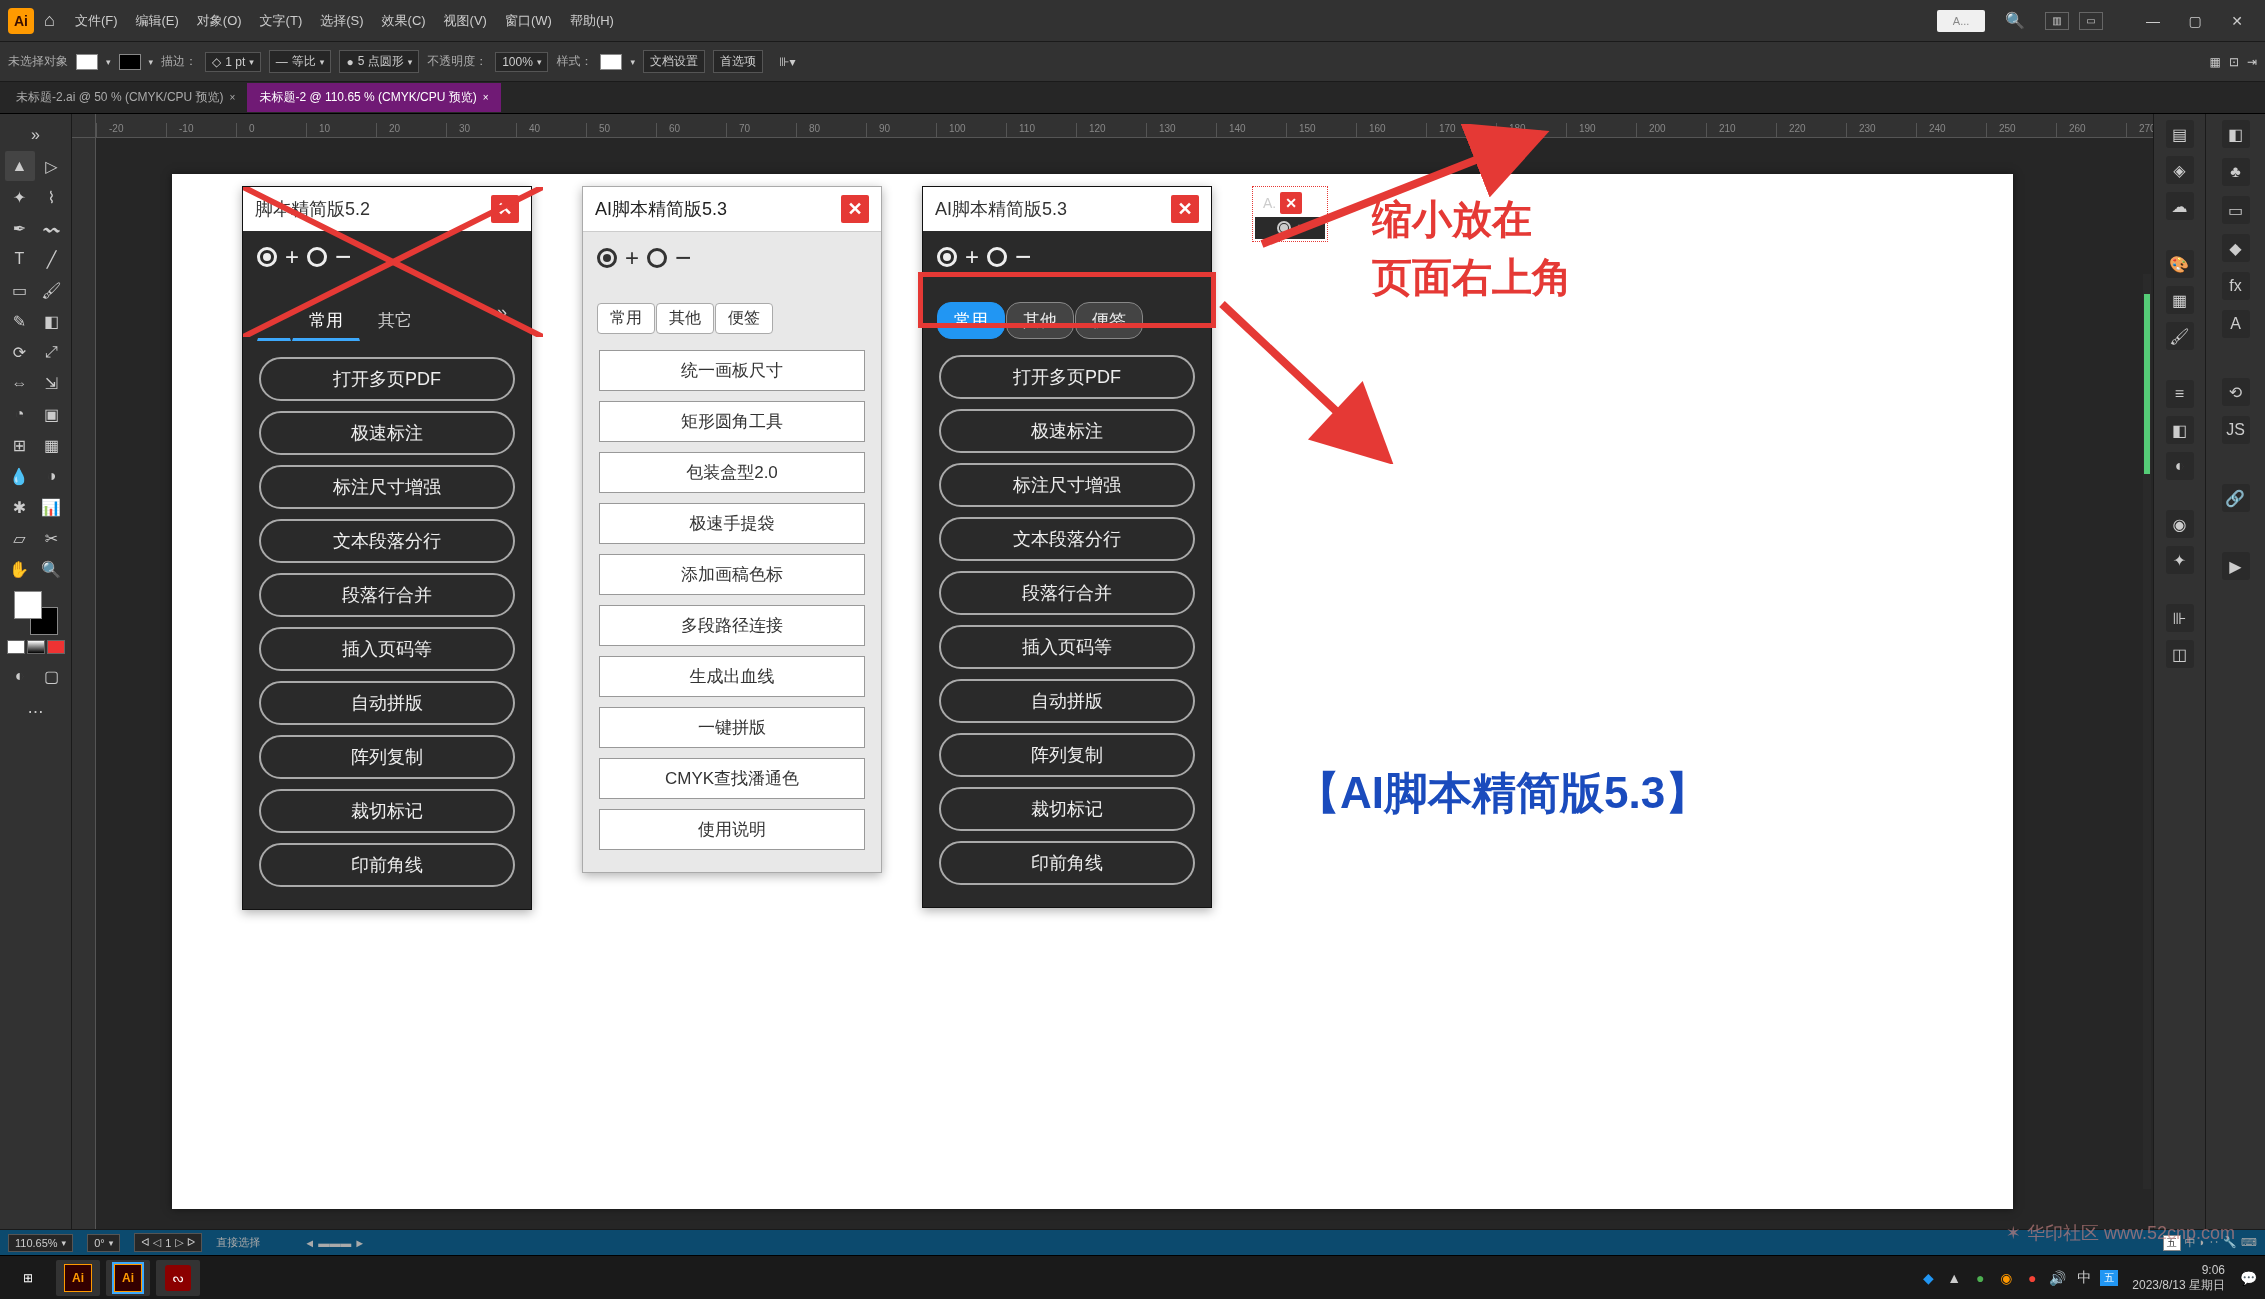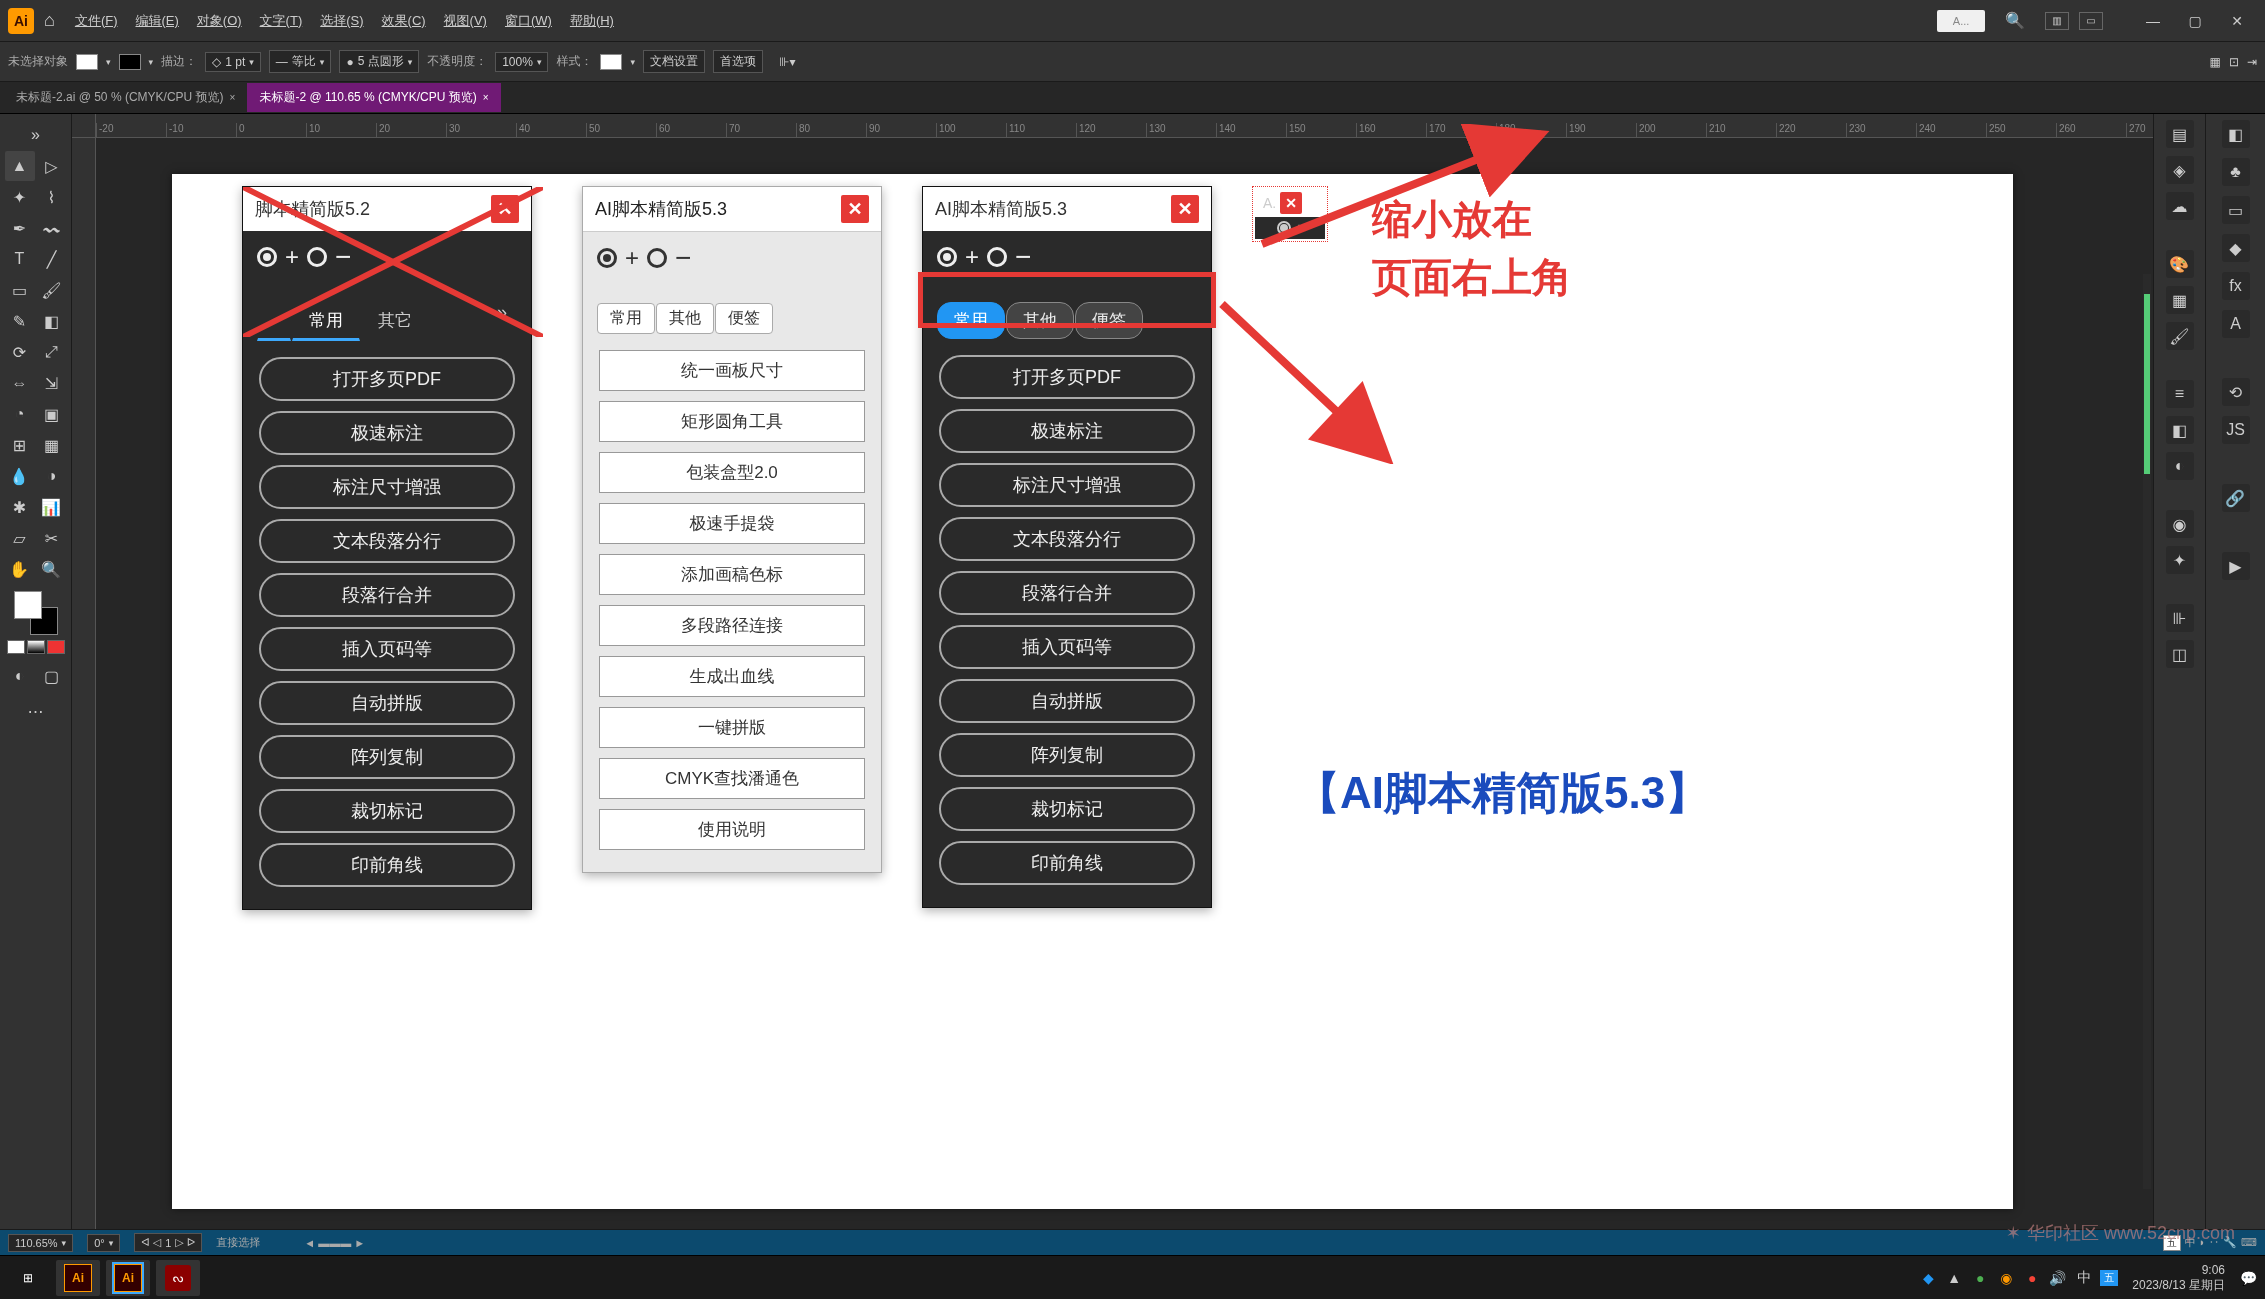--- a/index.html
+++ b/index.html
@@ -3,21 +3,21 @@
 <meta charset="utf-8">
 <style>
 * { margin: 0; padding: 0; box-sizing: border-box; font-family: "Microsoft YaHei", sans-serif; }
 body { background: #323232; color: #ccc; font-size: 12px; overflow: hidden; width: 2265px; height: 1299px; }
 
 
 .menubar { background: #323232; height: 42px; display: flex; align-items: center; padding: 0 8px; border-bottom: 1px solid #1a1a1a; }
 .ai-logo { width: 26px; height: 26px; background: #ff9a00; border-radius: 4px; display: flex; align-items: center; justify-content: center; color: #3a0f00; font-weight: bold; font-size: 14px; margin-right: 10px; }
 .home-icon { color: #ccc; font-size: 18px; margin-right: 20px; cursor: pointer; }
 .menu-items { display: flex; gap: 18px; }
-.menu-item { color: #ccc; cursor: pointer; font-size: 13px; text-decoration: underline; }
+.menu-item { color: #ccc; cursor: pointer; font-size: 13px; }
 .menubar-right { margin-left: auto; display: flex; align-items: center; gap: 10px; }
 .search-box-small { width: 48px; height: 22px; background: #f0f0f0; border-radius: 2px; display:flex; align-items:center; justify-content:center; color:#888; font-size:11px;}
 .magnifier { font-size: 16px; color: #ccc; margin: 0 10px; }
 .window-btns { display: flex; gap: 2px; margin-left: 20px; }
 .window-btn { width: 40px; height: 28px; display: flex; align-items: center; justify-content: center; color: #ccc; font-size: 14px; }
 .toolbar-icon-box { width:24px; height:18px; border:1px solid #666; display:flex; align-items:center; justify-content:center; font-size:10px;}
 
 
 .controlbar { background: #323232; height: 40px; display: flex; align-items: center; padding: 0 8px; gap: 8px; border-bottom: 1px solid #1a1a1a; font-size: 12px;}
 .ctrl-label { color: #aaa; }
@@ -40,21 +40,21 @@
 .tool-btn.active { background:#444;}
 .tool-btn.wide { width:62px;}
 .color-swatches { width: 44px; height: 44px; position: relative; margin-top: 6px; }
 .sw-front { width: 28px; height: 28px; background: #fff; border: 1px solid #888; position: absolute; top: 0; left: 0; }
 .sw-back { width: 28px; height: 28px; background: #000; border: 1px solid #888; position: absolute; bottom: 0; right: 0; }
 .mini-swatches { display:flex; gap:2px; margin-top:4px;}
 .mini-sw { width:18px; height:14px; border:1px solid #666;}
 
 .canvas-wrap { flex: 1; position: relative; background: #262626; overflow: hidden; }
 .ruler-h { position: absolute; top: 0; left: 24px; right: 0; height: 24px; background: #323232; border-bottom: 1px solid #555; display: flex; align-items:flex-end; overflow:hidden; font-size:10px; color:#888;}
-.ruler-tick { position:relative; flex:0 0 70px; border-left:1px solid #555; padding-left:2px; height:14px;}
+.ruler-tick { position:relative; flex:0 0 70px; border-left:1px solid #555; padding-left:12px; height:14px;}
 .ruler-v { position: absolute; top: 24px; left: 0; bottom: 0; width: 24px; background: #323232; border-right: 1px solid #555; }
 .ruler-corner { position:absolute; top:0; left:0; width:24px; height:24px; background:#323232; border-right:1px solid #555; border-bottom:1px solid #555;}
 .artboard { position: absolute; top: 60px; left: 100px; right: 140px; bottom: 20px; background: #fff; box-shadow: 0 0 8px rgba(0,0,0,0.5); }
 .canvas-content { position: relative; width: 100%; height: 100%; }
 
 
 .panel { position: absolute; box-shadow: 0 3px 10px rgba(0,0,0,0.3); }
 .panel-dark { background: #2a2a2a; color: #eee; border:1px solid #111;}
 .panel-light { background: #e8e8e8; color: #222; border:1px solid #aaa;}
 .panel-header { padding: 8px 12px; font-size: 18px; display: flex; align-items: center; justify-content: space-between; }

